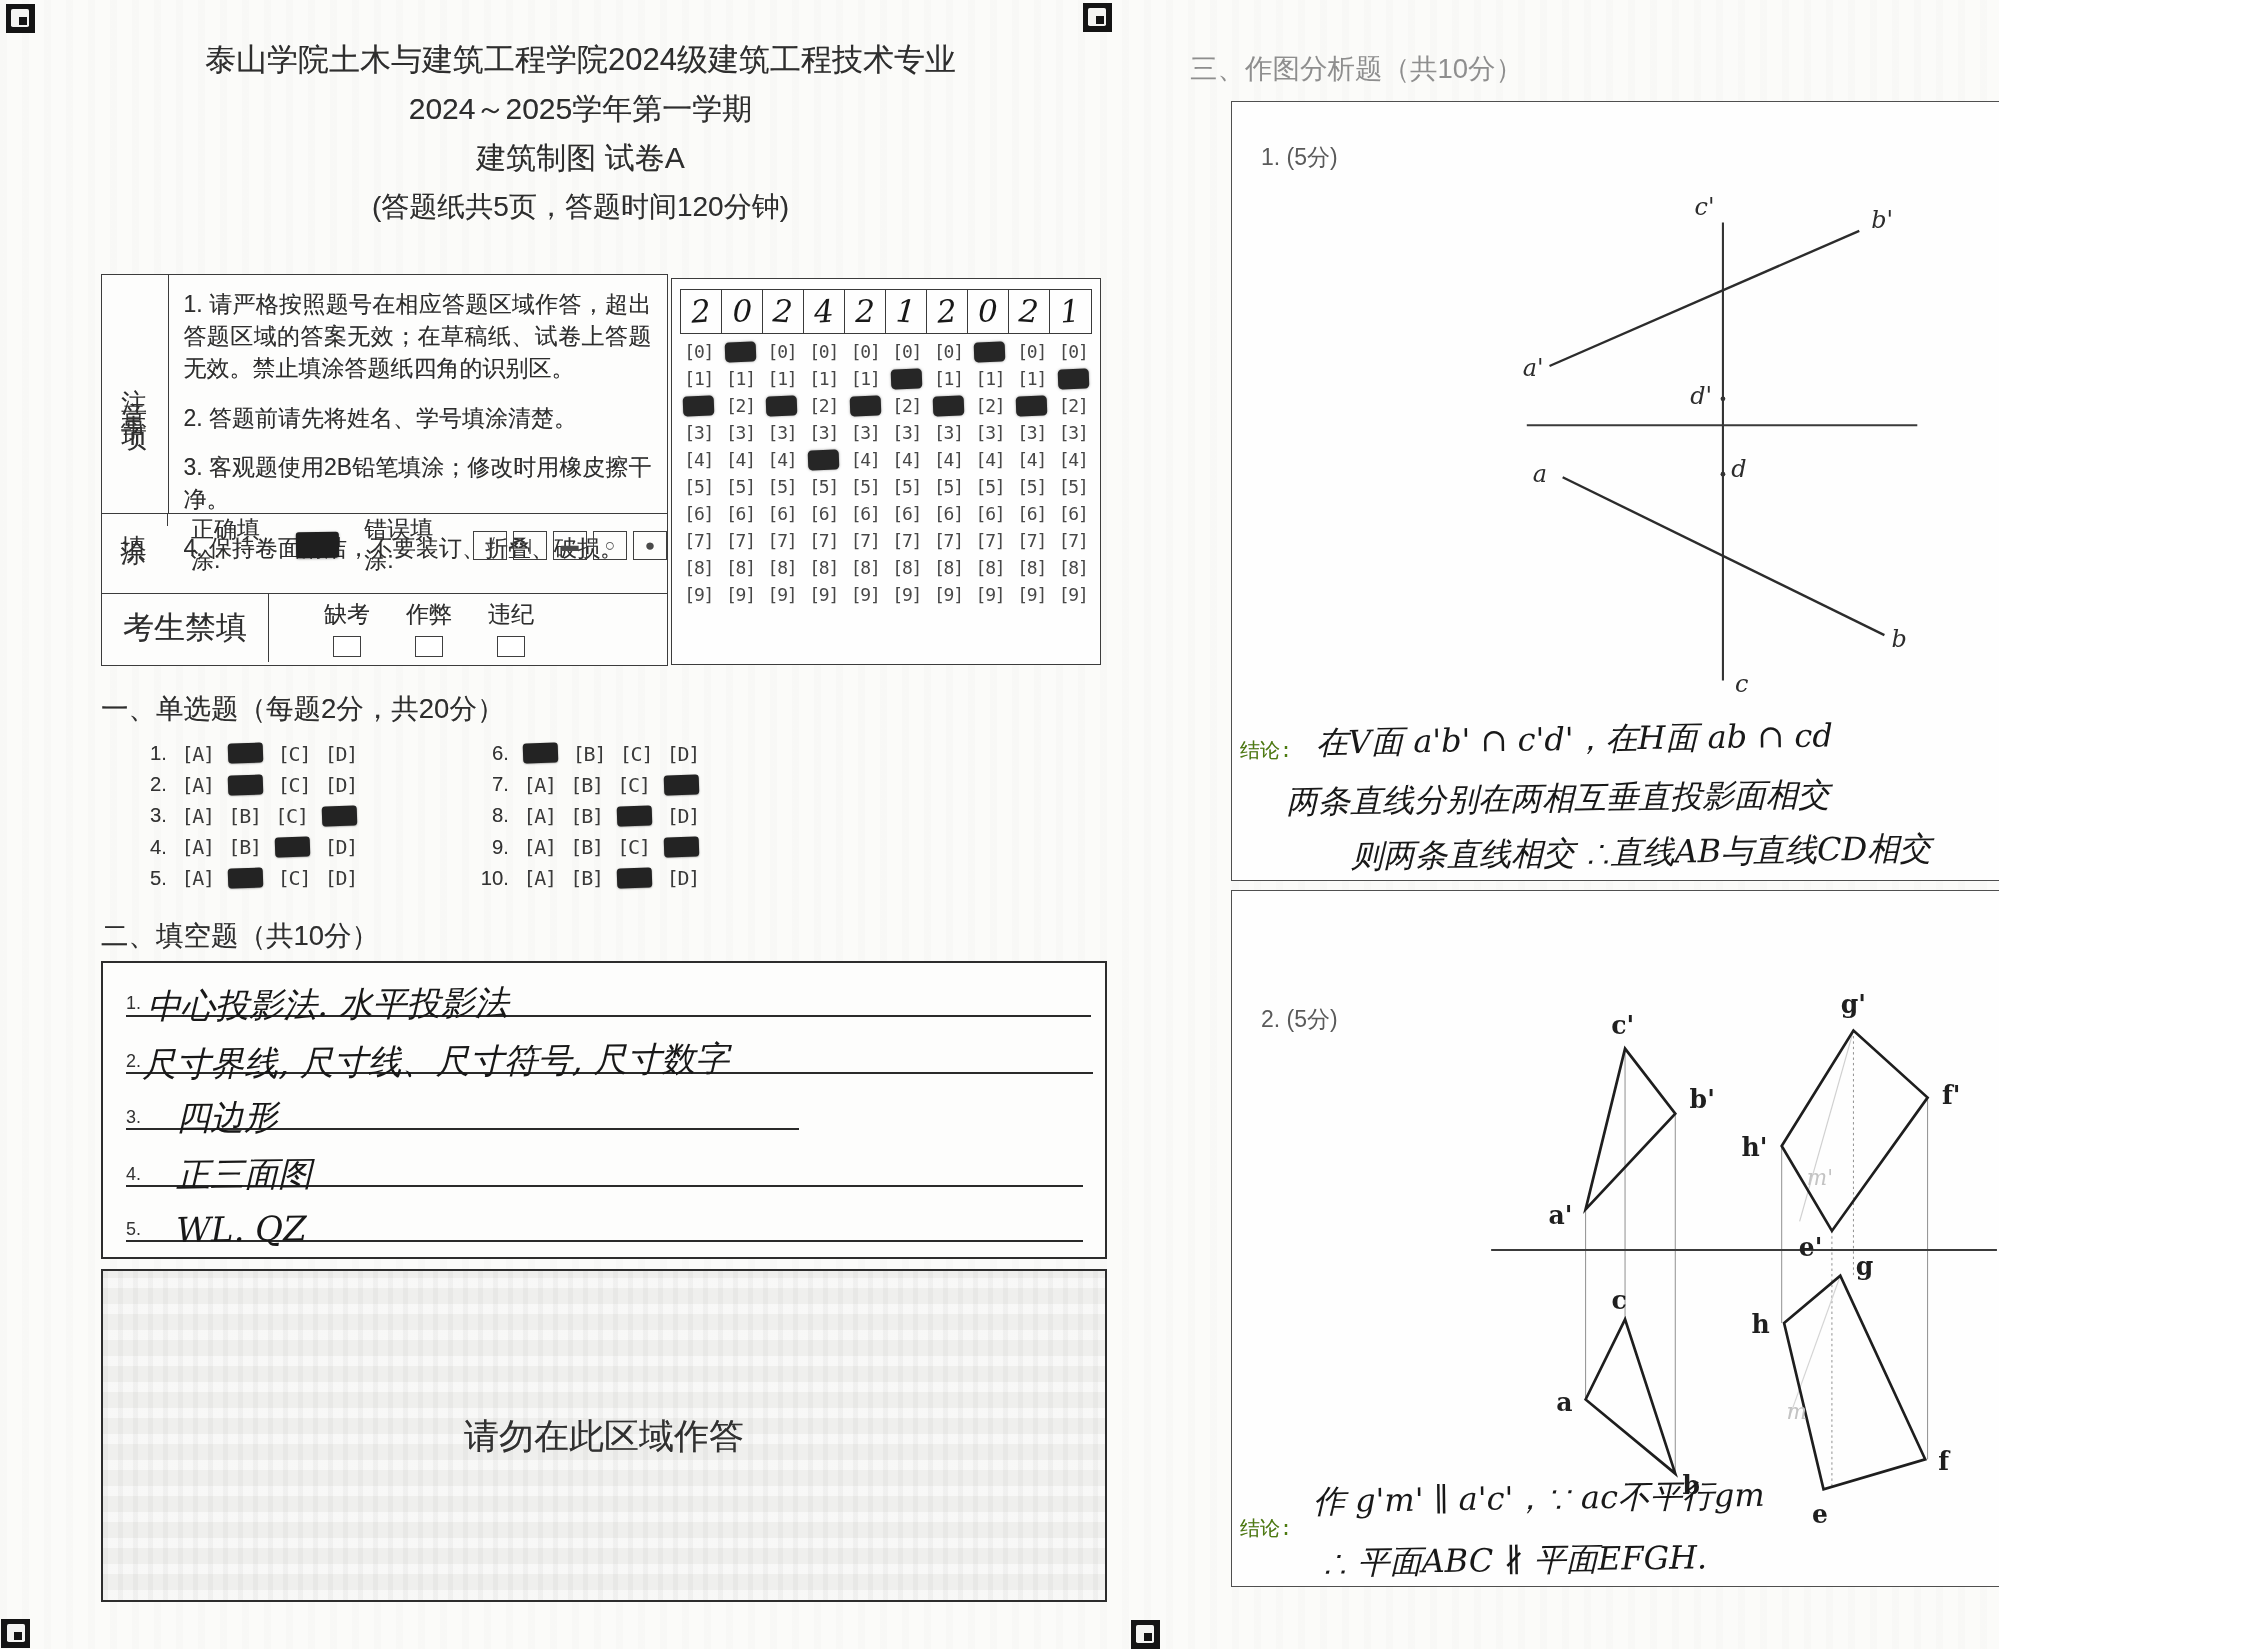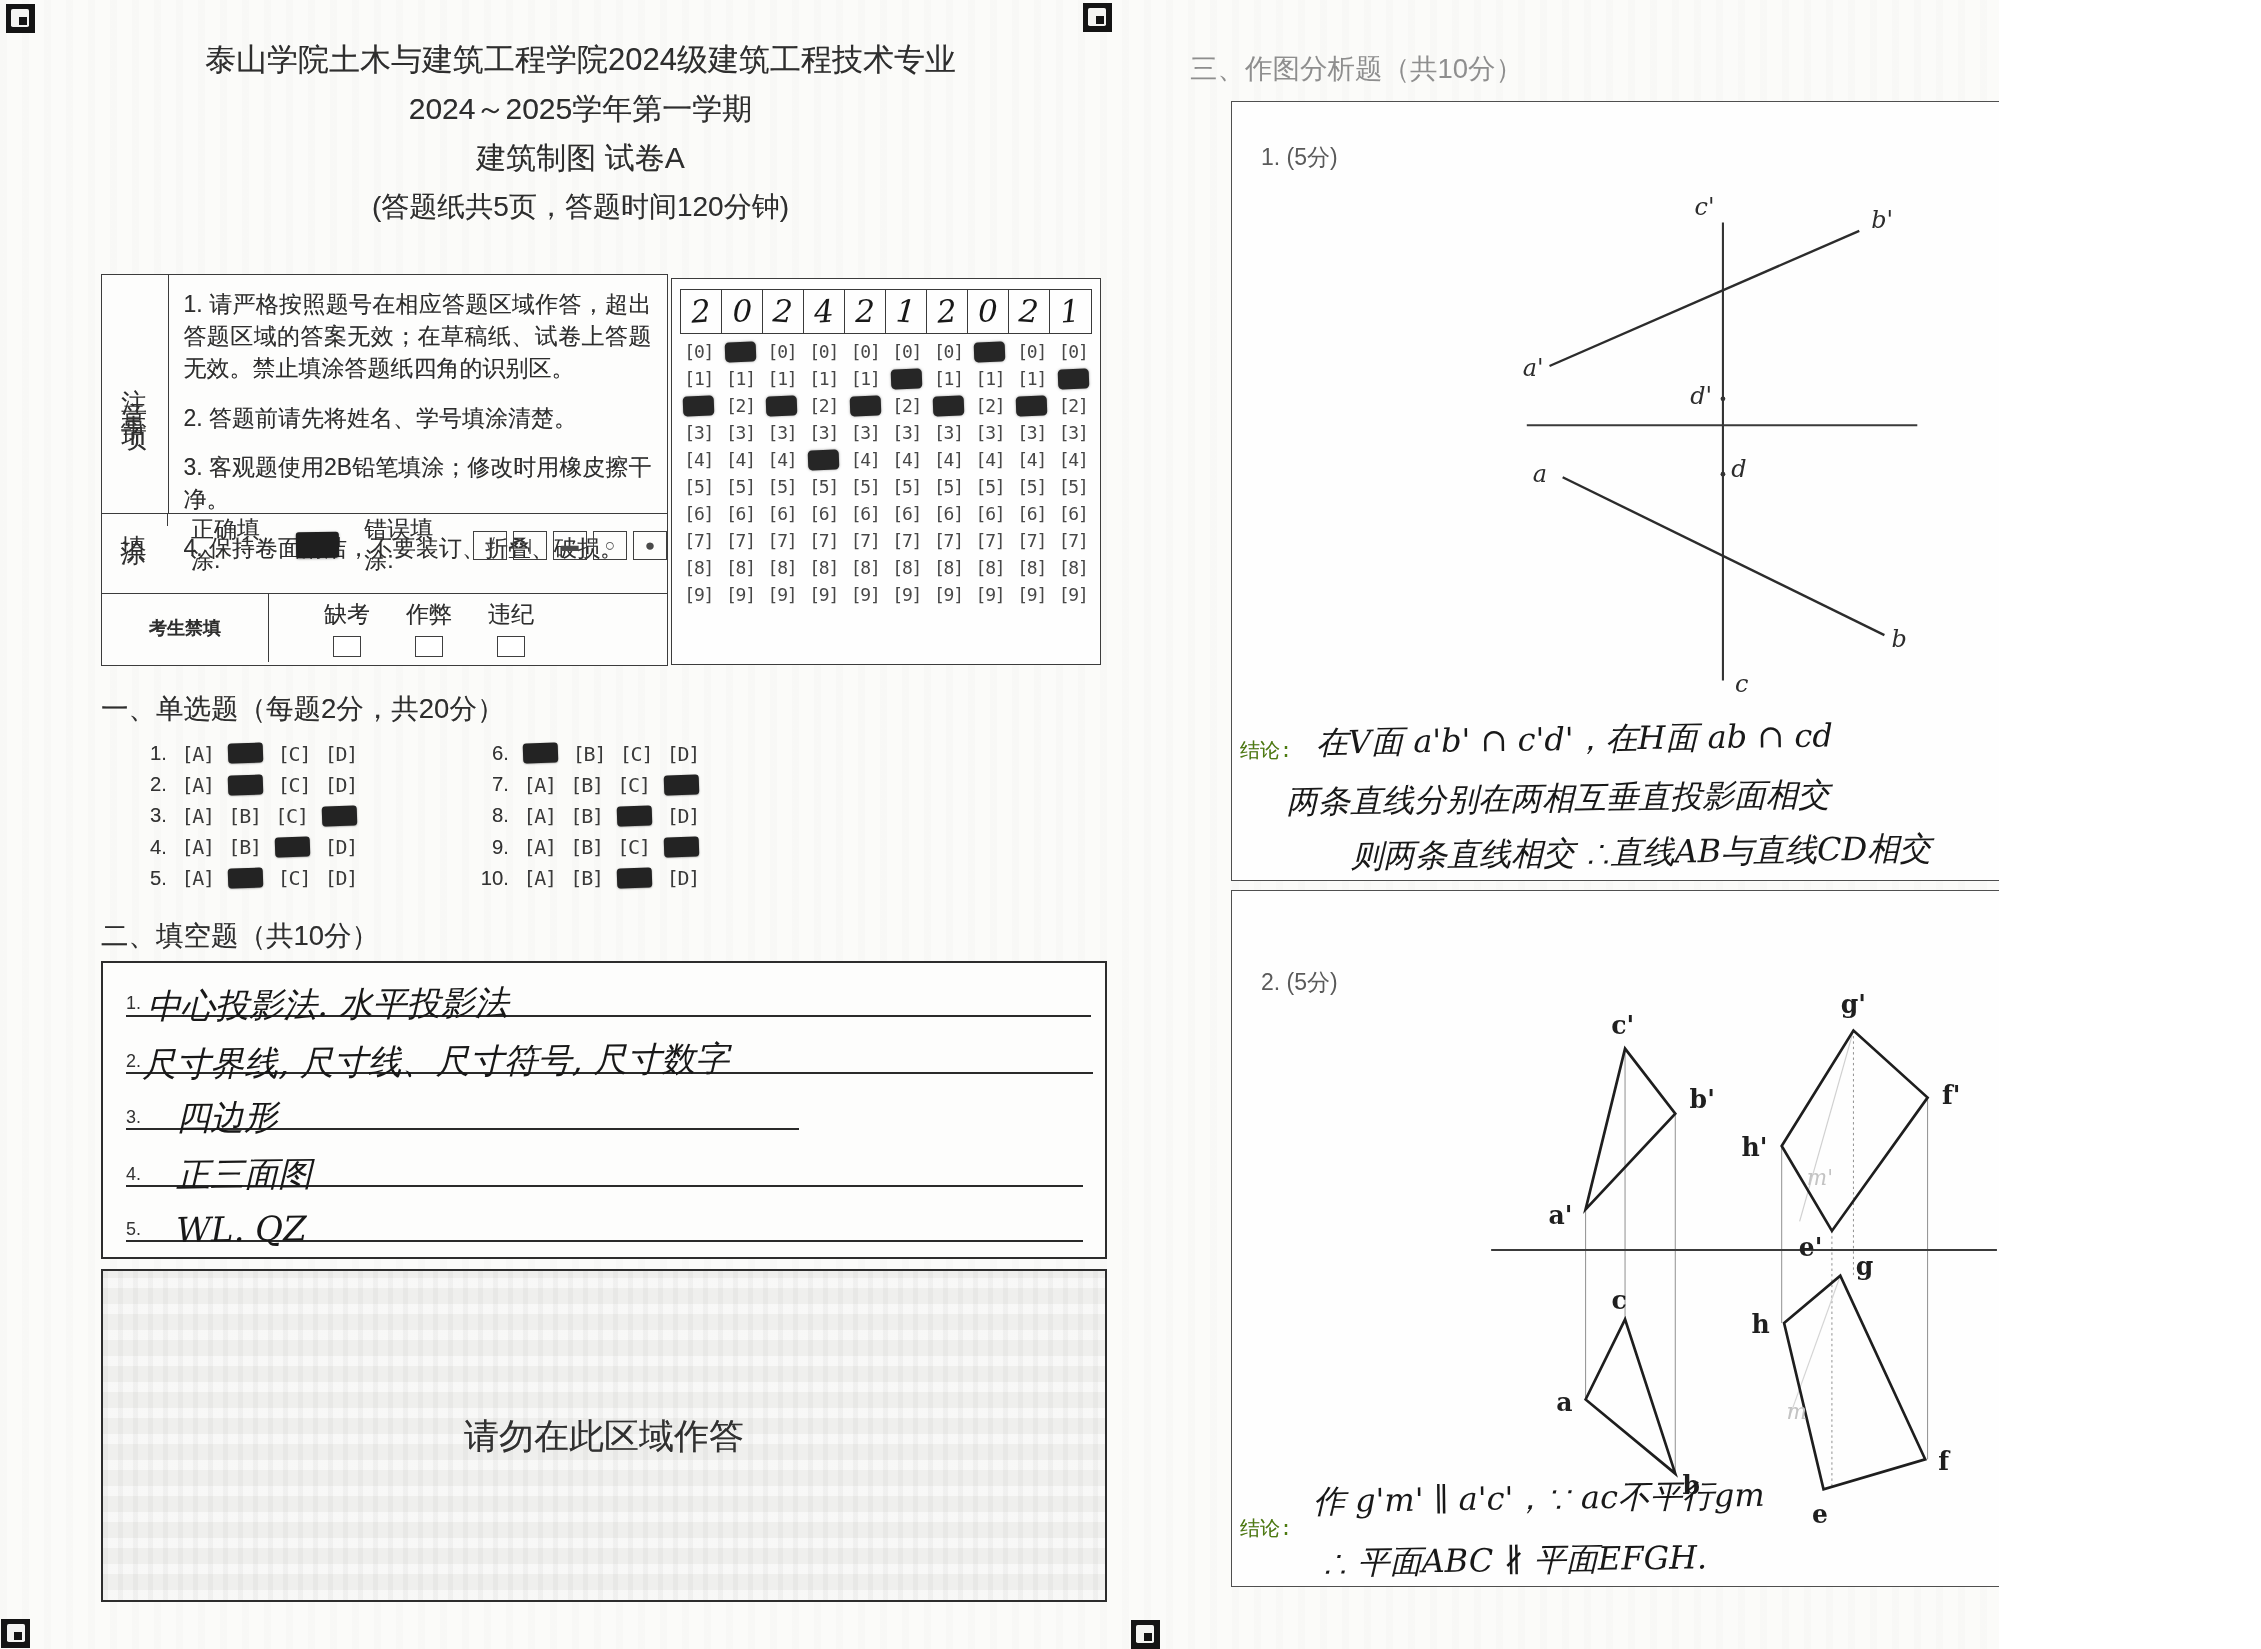--- a/index.html
+++ b/index.html
@@ -30,21 +30,21 @@
   .vert{writing-mode:vertical-rl;letter-spacing:13px;}
   .n-items{flex:1;padding:13px 15.6px 6px 14.4px;font-size:23px;line-height:1.40;text-align:justify;}
   .n-item{margin-bottom:17px;}
   .fillrow-content{display:flex;align-items:center;padding-left:23px;font-size:23px;gap:9.6px;}
   .cblob{width:44px;height:26px;background:#1f1f1f;border-radius:3px;transform:rotate(-1deg);
          box-shadow:0 0.6px 2.4px rgba(0,0,0,.45);}
   .wboxes{display:flex;gap:6px;margin-left:3.6px;}
   .wbox{width:34px;height:29px;border:1.8px solid #3f3f3f;display:flex;align-items:center;justify-content:center;
         font-size:17.4px;color:#4a4a4a;box-sizing:border-box;}
   .fside{width:167px;border-right:1.8px solid #3c3c3c;display:flex;align-items:center;justify-content:center;
-         font-size:18px;box-sizing:border-box;font-weight:bold;}
+         font-size:31px;box-sizing:border-box;}
   .fgroups{flex:1;display:flex;padding-left:55px;gap:36px;align-items:center;}
   .fgroup{display:flex;flex-direction:column;align-items:center;gap:6px;font-size:23px;}
   .fbox{width:27.5px;height:21.5px;border:1.8px solid #3f3f3f;box-sizing:border-box;background:#fff;}
 
   
   .idp{left:671px;top:278px;width:430px;height:387px;border:1.8px solid #3c3c3c;background:#fefefe;box-sizing:border-box;}
   .idp-h{height:43px;border-bottom:1.8px solid #3c3c3c;display:flex;align-items:center;justify-content:center;
          font-size:25px;box-sizing:border-box;}
   .idp-digits{margin:9.6px 8.4px 4.8px 8.4px;height:45px;border:1.8px solid #3a3a3a;display:grid;
          grid-template-columns:repeat(10,1fr);box-sizing:border-box;}
@@ -472,21 +472,21 @@
     <text x="3162" y="1082" class="fl">b</text>
     <text x="2900" y="1158" class="fl">c</text>
   </svg>
 
   <div class="abs concl-label printed" style="left:1240px;top:737px;">结论:</div>
   <div class="abs hand hline" style="left:1316px;top:718px;">在V面 a'b' ∩ c'd'，在H面 ab ∩ cd</div>
   <div class="abs hand hline" style="left:1286px;top:777px;">两条直线分别在两相互垂直投影面相交</div>
   <div class="abs hand hline" style="left:1351px;top:831px;">则两条直线相交 ∴直线AB与直线CD相交</div>
 
   <div class="abs qbox box2"></div>
-  <div class="abs qlabel" style="left:1261px;top:967px;text-align:right;">2. (5分)</div>
+  <div class="abs qlabel" style="left:1261px;top:1004px;text-align:right;">2. (5分)</div>
 
   <svg class="abs" style="left:1454px;top:981px;" width="598" height="562" viewBox="2430 1640 1000 940">
     <line x1="2650" y1="2022" x2="2650" y2="2340" stroke="#8a8a8a" stroke-width="1.6"></line>
     <line x1="2716" y1="1753" x2="2716" y2="2206" stroke="#8a8a8a" stroke-width="1.6"></line>
     <line x1="2800" y1="1862" x2="2800" y2="2464" stroke="#8a8a8a" stroke-width="1.6"></line>
     <line x1="2978" y1="1916" x2="2978" y2="2212" stroke="#8a8a8a" stroke-width="1.6"></line>
     <line x1="3062" y1="2058" x2="3062" y2="2490" stroke="#8a8a8a" stroke-width="1.6" stroke-dasharray="4 5"></line>
     <line x1="3098" y1="1723" x2="3098" y2="2133" stroke="#8a8a8a" stroke-width="1.6" stroke-dasharray="4 5"></line>
     <line x1="3222" y1="1835" x2="3222" y2="2440" stroke="#8a8a8a" stroke-width="1.6"></line>
     <line x1="3098" y1="1723" x2="3008" y2="2042" stroke="#d0d0d0" stroke-width="2"></line>

